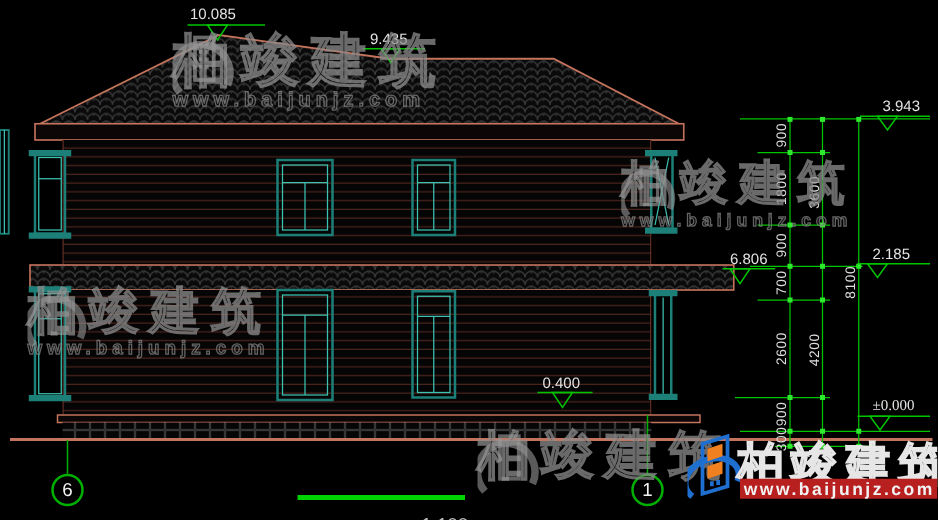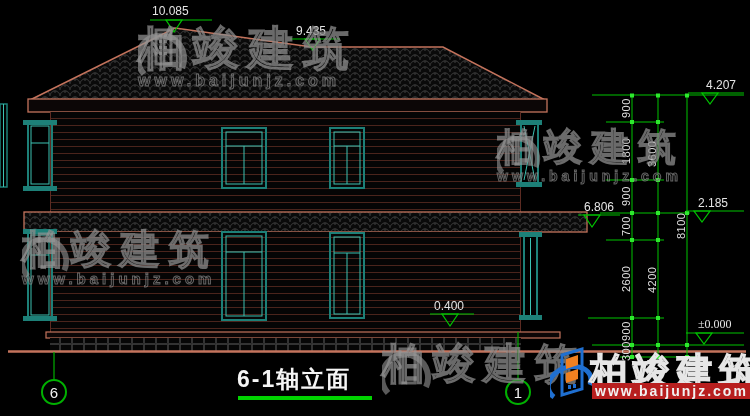--- a/index.html
+++ b/index.html
@@ -193,41 +193,40 @@
     <g stroke="#00b000" fill="none">
       <line x1="54" y1="352" x2="54" y2="379" stroke-width="1.2"></line>
       <circle cx="54" cy="392" r="12" stroke-width="2"></circle>
       <line x1="518" y1="332" x2="518" y2="380" stroke-width="1.2"></line>
       <circle cx="518" cy="392" r="12" stroke-width="2"></circle>
     </g>
   </svg>
 
   <span class="lbl" style="left:152px;top:4px;">10.085</span>
   <span class="lbl" style="left:296px;top:24px;">9.435</span>
-  <span class="lbl" style="left:706px;top:78px;">4.207</span>
+  <span class="lbl" style="left:706px;top:78px;">3.943</span>
   <span class="lbl" style="left:698px;top:196px;">2.185</span>
   <span class="lbl" style="left:584px;top:200px;">6.806</span>
   <span class="lbl" style="left:434px;top:299px;">0.400</span>
   <span class="lbl" style="left:698px;top:317px;font-family:Liberation Serif, serif;">±0.000</span>
 
   <span class="vdim" style="left:620px;top:118px;">900</span>
   <span class="vdim" style="left:620px;top:164px;">1800</span>
   <span class="vdim" style="left:620px;top:206px;">900</span>
   <span class="vdim" style="left:620px;top:236px;">700</span>
   <span class="vdim" style="left:620px;top:292px;">2600</span>
   <span class="vdim" style="left:620px;top:341px;">900</span>
   <span class="vdim" style="left:620px;top:361px;">300</span>
   <span class="vdim" style="left:646px;top:167px;">3600</span>
   <span class="vdim" style="left:646px;top:293px;">4200</span>
   <span class="vdim" style="left:675px;top:239px;">8100</span>
 
   <span class="axis-num" style="left:42px;top:384px;">6</span>
   <span class="axis-num" style="left:506px;top:384px;">1</span>
 
-  <span class="title-cn">6-1轴立面</span>
   <span class="title-scale">1:100</span>
   <div class="title-underline"></div>
 
   <div class="wm" style="left:138px;top:24px;">
     <svg width="50" height="58" viewBox="0 0 50 58">
       <path d="M6,50 A23,23 0 1 1 44,44" fill="none" stroke="rgba(150,150,150,.65)" stroke-width="6"></path>
       <rect x="18" y="6" width="15" height="34" fill="none" stroke="rgba(150,150,150,.7)" stroke-width="3"></rect>
       <g fill="rgba(150,150,150,.7)">
           <rect x="21" y="10" width="3" height="3"></rect>
           <rect x="26" y="10" width="3" height="3"></rect>

